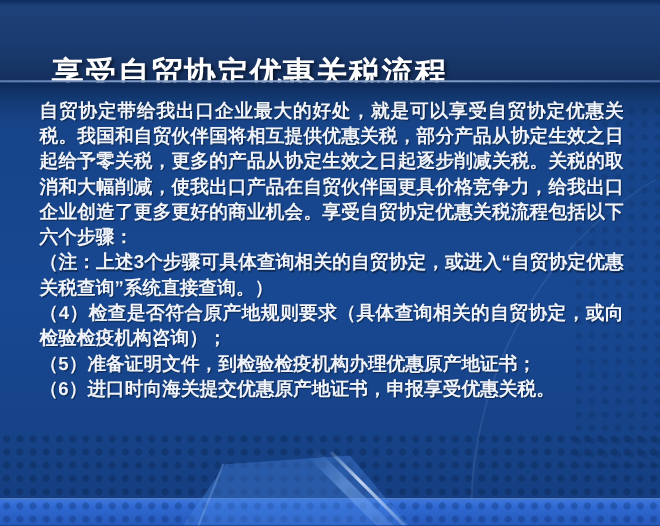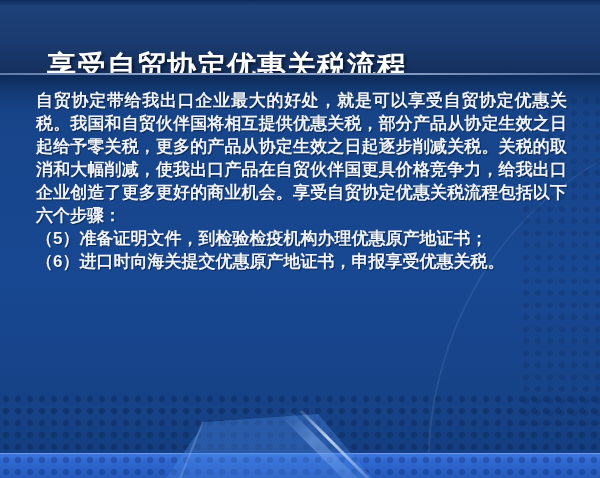--- a/index.html
+++ b/index.html
@@ -102,20 +102,22 @@
   <h1 class="page-title">享受自贸协定优惠关税流程</h1>
   <div class="title-divider"></div>
 
   <div class="body-area">
     <div class="arc-swoosh"></div>
     <div class="dots-right"></div>
     <div class="dots-bottom"></div>
 
     <div class="body-text">
       <p>自贸协定带给我出口企业最大的好处，就是可以享受自贸协定优惠关税。我国和自贸伙伴国将相互提供优惠关税，部分产品从协定生效之日起给予零关税，更多的产品从协定生效之日起逐步削减关税。关税的取消和大幅削减，使我出口产品在自贸伙伴国更具价格竞争力，给我出口企业创造了更多更好的商业机会。享受自贸协定优惠关税流程包括以下六个步骤：</p>
+      <p>（注：上述3个步骤可具体查询相关的自贸协定，或进入“自贸协定优惠关税查询”系统直接查询。）</p>
+      <p>（4）检查是否符合原产地规则要求（具体查询相关的自贸协定，或向检验检疫机构咨询）；</p>
       <p>（5）准备证明文件，到检验检疫机构办理优惠原产地证书；</p>
       <p>（6）进口时向海关提交优惠原产地证书，申报享受优惠关税。</p>
     </div>
   </div>
 
   <div class="bottom-band"></div>
 
   <div class="swoosh-layer">
     <div class="swoosh-wedge"></div>
     <div class="swoosh-streak-soft"></div>

